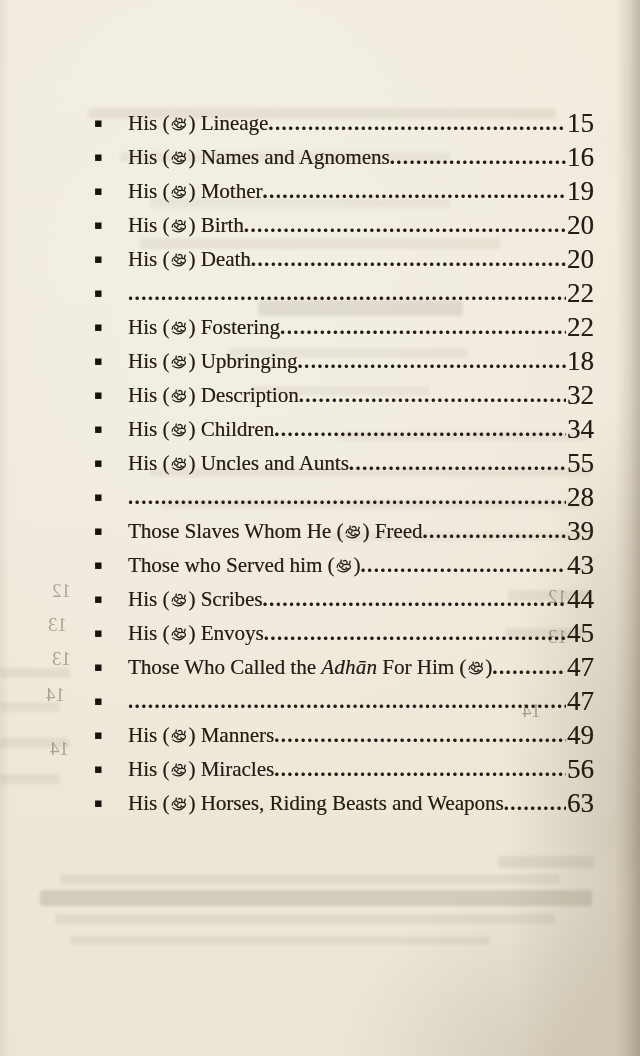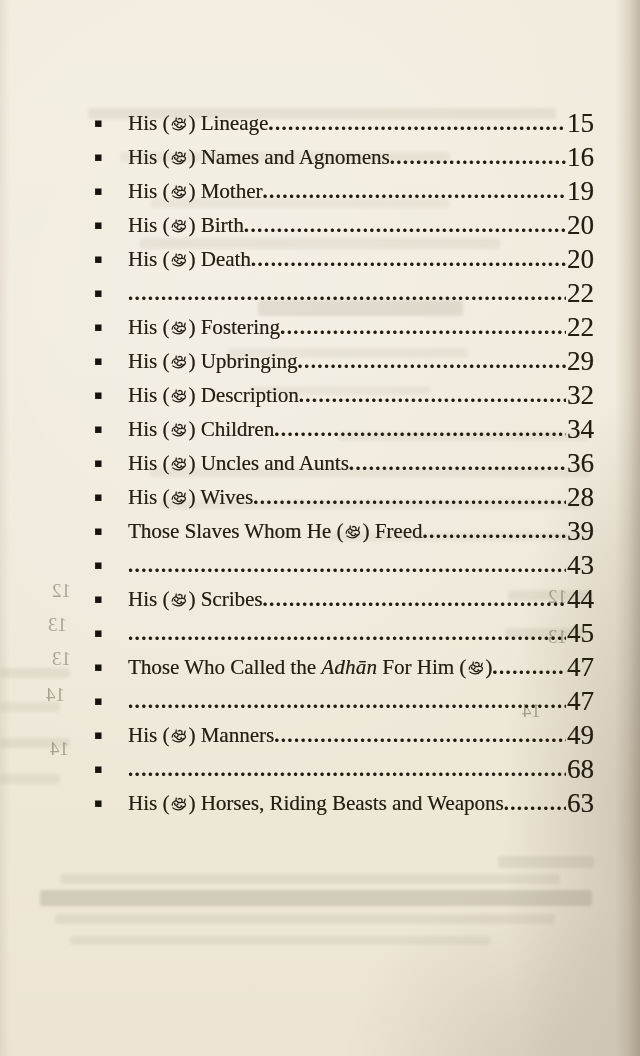--- a/index.html
+++ b/index.html
@@ -235,21 +235,21 @@
                     <path d="M3 12 C3 7 8 4 11 7 C13 9 11 13 8 12 C6.5 11.5 6 10 7 9"></path>
                     <path d="M12 3 C15 1 18 3 17.5 6 C17 8.5 14 9 13 7.5"></path>
                     <path d="M17 8 C21 7 23.5 10 22 13 C20.5 15.5 16.5 15 16 12.5"></path>
                     <path d="M4 16 C8 20 16 20 20 15"></path>
                     <path d="M10 14 C12 16 15 16 16.5 14"></path>
                     <path d="M22 3 L21 7"></path>
                     <path d="M9 1.5 L8.5 5"></path>
                   </g>
                 </svg>)</span> Upbringing</span>
             <span class="dots"></span>
-            <span class="pnum">29</span>
+            <span class="pnum">18</span>
           </div>
         </span>
   </div>
 
   <div class="row">
     <span class="bullet">▪</span>
     <span class="content">
           <div class="line lastline">
             <span class="ltext">His <span class="saw">(<svg viewBox="0 0 26 22" width="18" height="15" aria-hidden="true">
                   <g stroke="#221c12" fill="none" stroke-width="1.9" stroke-linecap="round">
@@ -298,40 +298,29 @@
                     <path d="M3 12 C3 7 8 4 11 7 C13 9 11 13 8 12 C6.5 11.5 6 10 7 9"></path>
                     <path d="M12 3 C15 1 18 3 17.5 6 C17 8.5 14 9 13 7.5"></path>
                     <path d="M17 8 C21 7 23.5 10 22 13 C20.5 15.5 16.5 15 16 12.5"></path>
                     <path d="M4 16 C8 20 16 20 20 15"></path>
                     <path d="M10 14 C12 16 15 16 16.5 14"></path>
                     <path d="M22 3 L21 7"></path>
                     <path d="M9 1.5 L8.5 5"></path>
                   </g>
                 </svg>)</span> Uncles and Aunts</span>
             <span class="dots"></span>
-            <span class="pnum">36</span>
-          </div>
-        </span>
-  </div>
-
-  <div class="row">
-    <span class="bullet">▪</span>
-    <span class="content">
-          <div class="line lastline">
-            <span class="ltext">His <span class="saw">(<svg viewBox="0 0 26 22" width="18" height="15" aria-hidden="true">
-                  <g stroke="#221c12" fill="none" stroke-width="1.9" stroke-linecap="round">
-                    <path d="M3 12 C3 7 8 4 11 7 C13 9 11 13 8 12 C6.5 11.5 6 10 7 9"></path>
-                    <path d="M12 3 C15 1 18 3 17.5 6 C17 8.5 14 9 13 7.5"></path>
-                    <path d="M17 8 C21 7 23.5 10 22 13 C20.5 15.5 16.5 15 16 12.5"></path>
-                    <path d="M4 16 C8 20 16 20 20 15"></path>
-                    <path d="M10 14 C12 16 15 16 16.5 14"></path>
-                    <path d="M22 3 L21 7"></path>
-                    <path d="M9 1.5 L8.5 5"></path>
-                  </g>
-                </svg>)</span> Wives</span>
+            <span class="pnum">55</span>
+          </div>
+        </span>
+  </div>
+
+  <div class="row">
+    <span class="bullet">▪</span>
+    <span class="content">
+          <div class="line lastline">
             <span class="dots"></span>
             <span class="pnum">28</span>
           </div>
         </span>
   </div>
 
   <div class="row">
     <span class="bullet">▪</span>
     <span class="content">
           <div class="line lastline">
@@ -349,20 +338,31 @@
             <span class="dots"></span>
             <span class="pnum">39</span>
           </div>
         </span>
   </div>
 
   <div class="row">
     <span class="bullet">▪</span>
     <span class="content">
           <div class="line lastline">
+            <span class="ltext">Those who Served him <span class="saw">(<svg viewBox="0 0 26 22" width="18" height="15" aria-hidden="true">
+                  <g stroke="#221c12" fill="none" stroke-width="1.9" stroke-linecap="round">
+                    <path d="M3 12 C3 7 8 4 11 7 C13 9 11 13 8 12 C6.5 11.5 6 10 7 9"></path>
+                    <path d="M12 3 C15 1 18 3 17.5 6 C17 8.5 14 9 13 7.5"></path>
+                    <path d="M17 8 C21 7 23.5 10 22 13 C20.5 15.5 16.5 15 16 12.5"></path>
+                    <path d="M4 16 C8 20 16 20 20 15"></path>
+                    <path d="M10 14 C12 16 15 16 16.5 14"></path>
+                    <path d="M22 3 L21 7"></path>
+                    <path d="M9 1.5 L8.5 5"></path>
+                  </g>
+                </svg>)</span></span>
             <span class="dots"></span>
             <span class="pnum">43</span>
           </div>
         </span>
   </div>
 
   <div class="row">
     <span class="bullet">▪</span>
     <span class="content">
           <div class="line lastline">
@@ -380,20 +380,31 @@
             <span class="dots"></span>
             <span class="pnum">44</span>
           </div>
         </span>
   </div>
 
   <div class="row">
     <span class="bullet">▪</span>
     <span class="content">
           <div class="line lastline">
+            <span class="ltext">His <span class="saw">(<svg viewBox="0 0 26 22" width="18" height="15" aria-hidden="true">
+                  <g stroke="#221c12" fill="none" stroke-width="1.9" stroke-linecap="round">
+                    <path d="M3 12 C3 7 8 4 11 7 C13 9 11 13 8 12 C6.5 11.5 6 10 7 9"></path>
+                    <path d="M12 3 C15 1 18 3 17.5 6 C17 8.5 14 9 13 7.5"></path>
+                    <path d="M17 8 C21 7 23.5 10 22 13 C20.5 15.5 16.5 15 16 12.5"></path>
+                    <path d="M4 16 C8 20 16 20 20 15"></path>
+                    <path d="M10 14 C12 16 15 16 16.5 14"></path>
+                    <path d="M22 3 L21 7"></path>
+                    <path d="M9 1.5 L8.5 5"></path>
+                  </g>
+                </svg>)</span> Envoys</span>
             <span class="dots"></span>
             <span class="pnum">45</span>
           </div>
         </span>
   </div>
 
   <div class="row">
     <span class="bullet">▪</span>
     <span class="content">
           <div class="line lastline">
@@ -442,22 +453,33 @@
             <span class="dots"></span>
             <span class="pnum">49</span>
           </div>
         </span>
   </div>
 
   <div class="row">
     <span class="bullet">▪</span>
     <span class="content">
           <div class="line lastline">
-            <span class="dots"></span>
-            <span class="pnum">68</span>
+            <span class="ltext">His <span class="saw">(<svg viewBox="0 0 26 22" width="18" height="15" aria-hidden="true">
+                  <g stroke="#221c12" fill="none" stroke-width="1.9" stroke-linecap="round">
+                    <path d="M3 12 C3 7 8 4 11 7 C13 9 11 13 8 12 C6.5 11.5 6 10 7 9"></path>
+                    <path d="M12 3 C15 1 18 3 17.5 6 C17 8.5 14 9 13 7.5"></path>
+                    <path d="M17 8 C21 7 23.5 10 22 13 C20.5 15.5 16.5 15 16 12.5"></path>
+                    <path d="M4 16 C8 20 16 20 20 15"></path>
+                    <path d="M10 14 C12 16 15 16 16.5 14"></path>
+                    <path d="M22 3 L21 7"></path>
+                    <path d="M9 1.5 L8.5 5"></path>
+                  </g>
+                </svg>)</span> Miracles</span>
+            <span class="dots"></span>
+            <span class="pnum">56</span>
           </div>
         </span>
   </div>
 
   <div class="row">
     <span class="bullet">▪</span>
     <span class="content">
           <div class="line lastline">
             <span class="ltext">His <span class="saw">(<svg viewBox="0 0 26 22" width="18" height="15" aria-hidden="true">
                   <g stroke="#221c12" fill="none" stroke-width="1.9" stroke-linecap="round">

